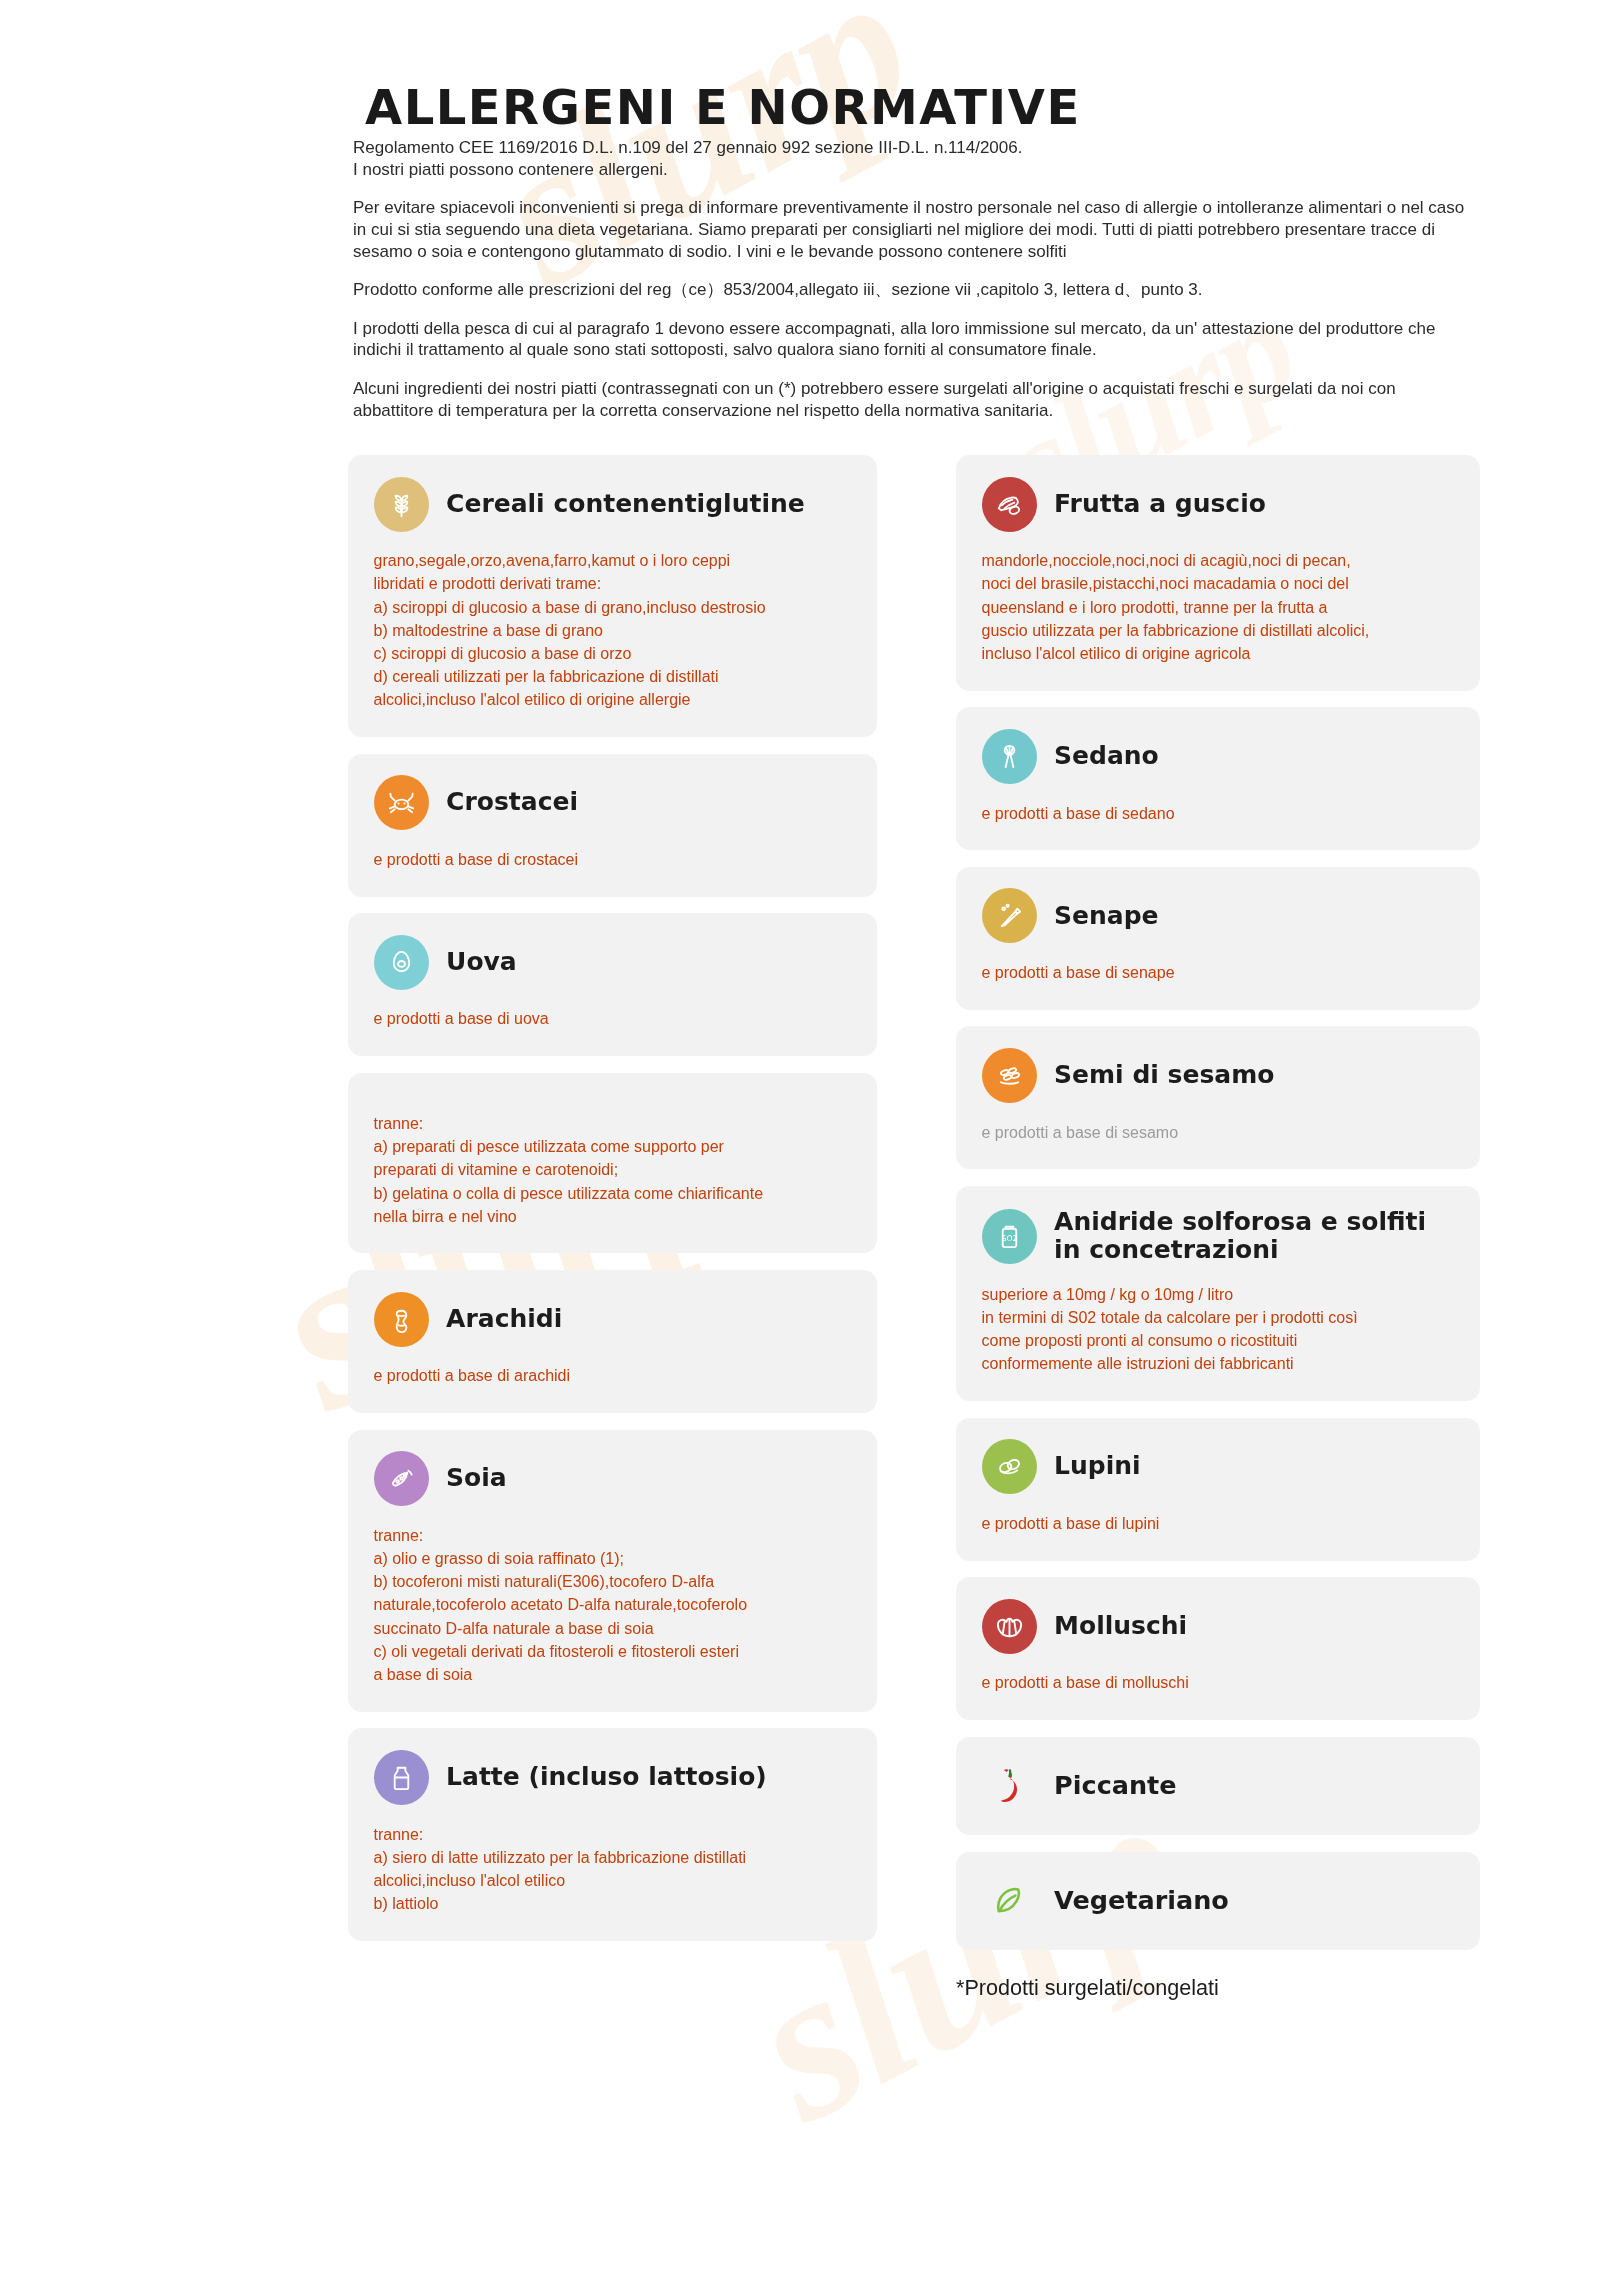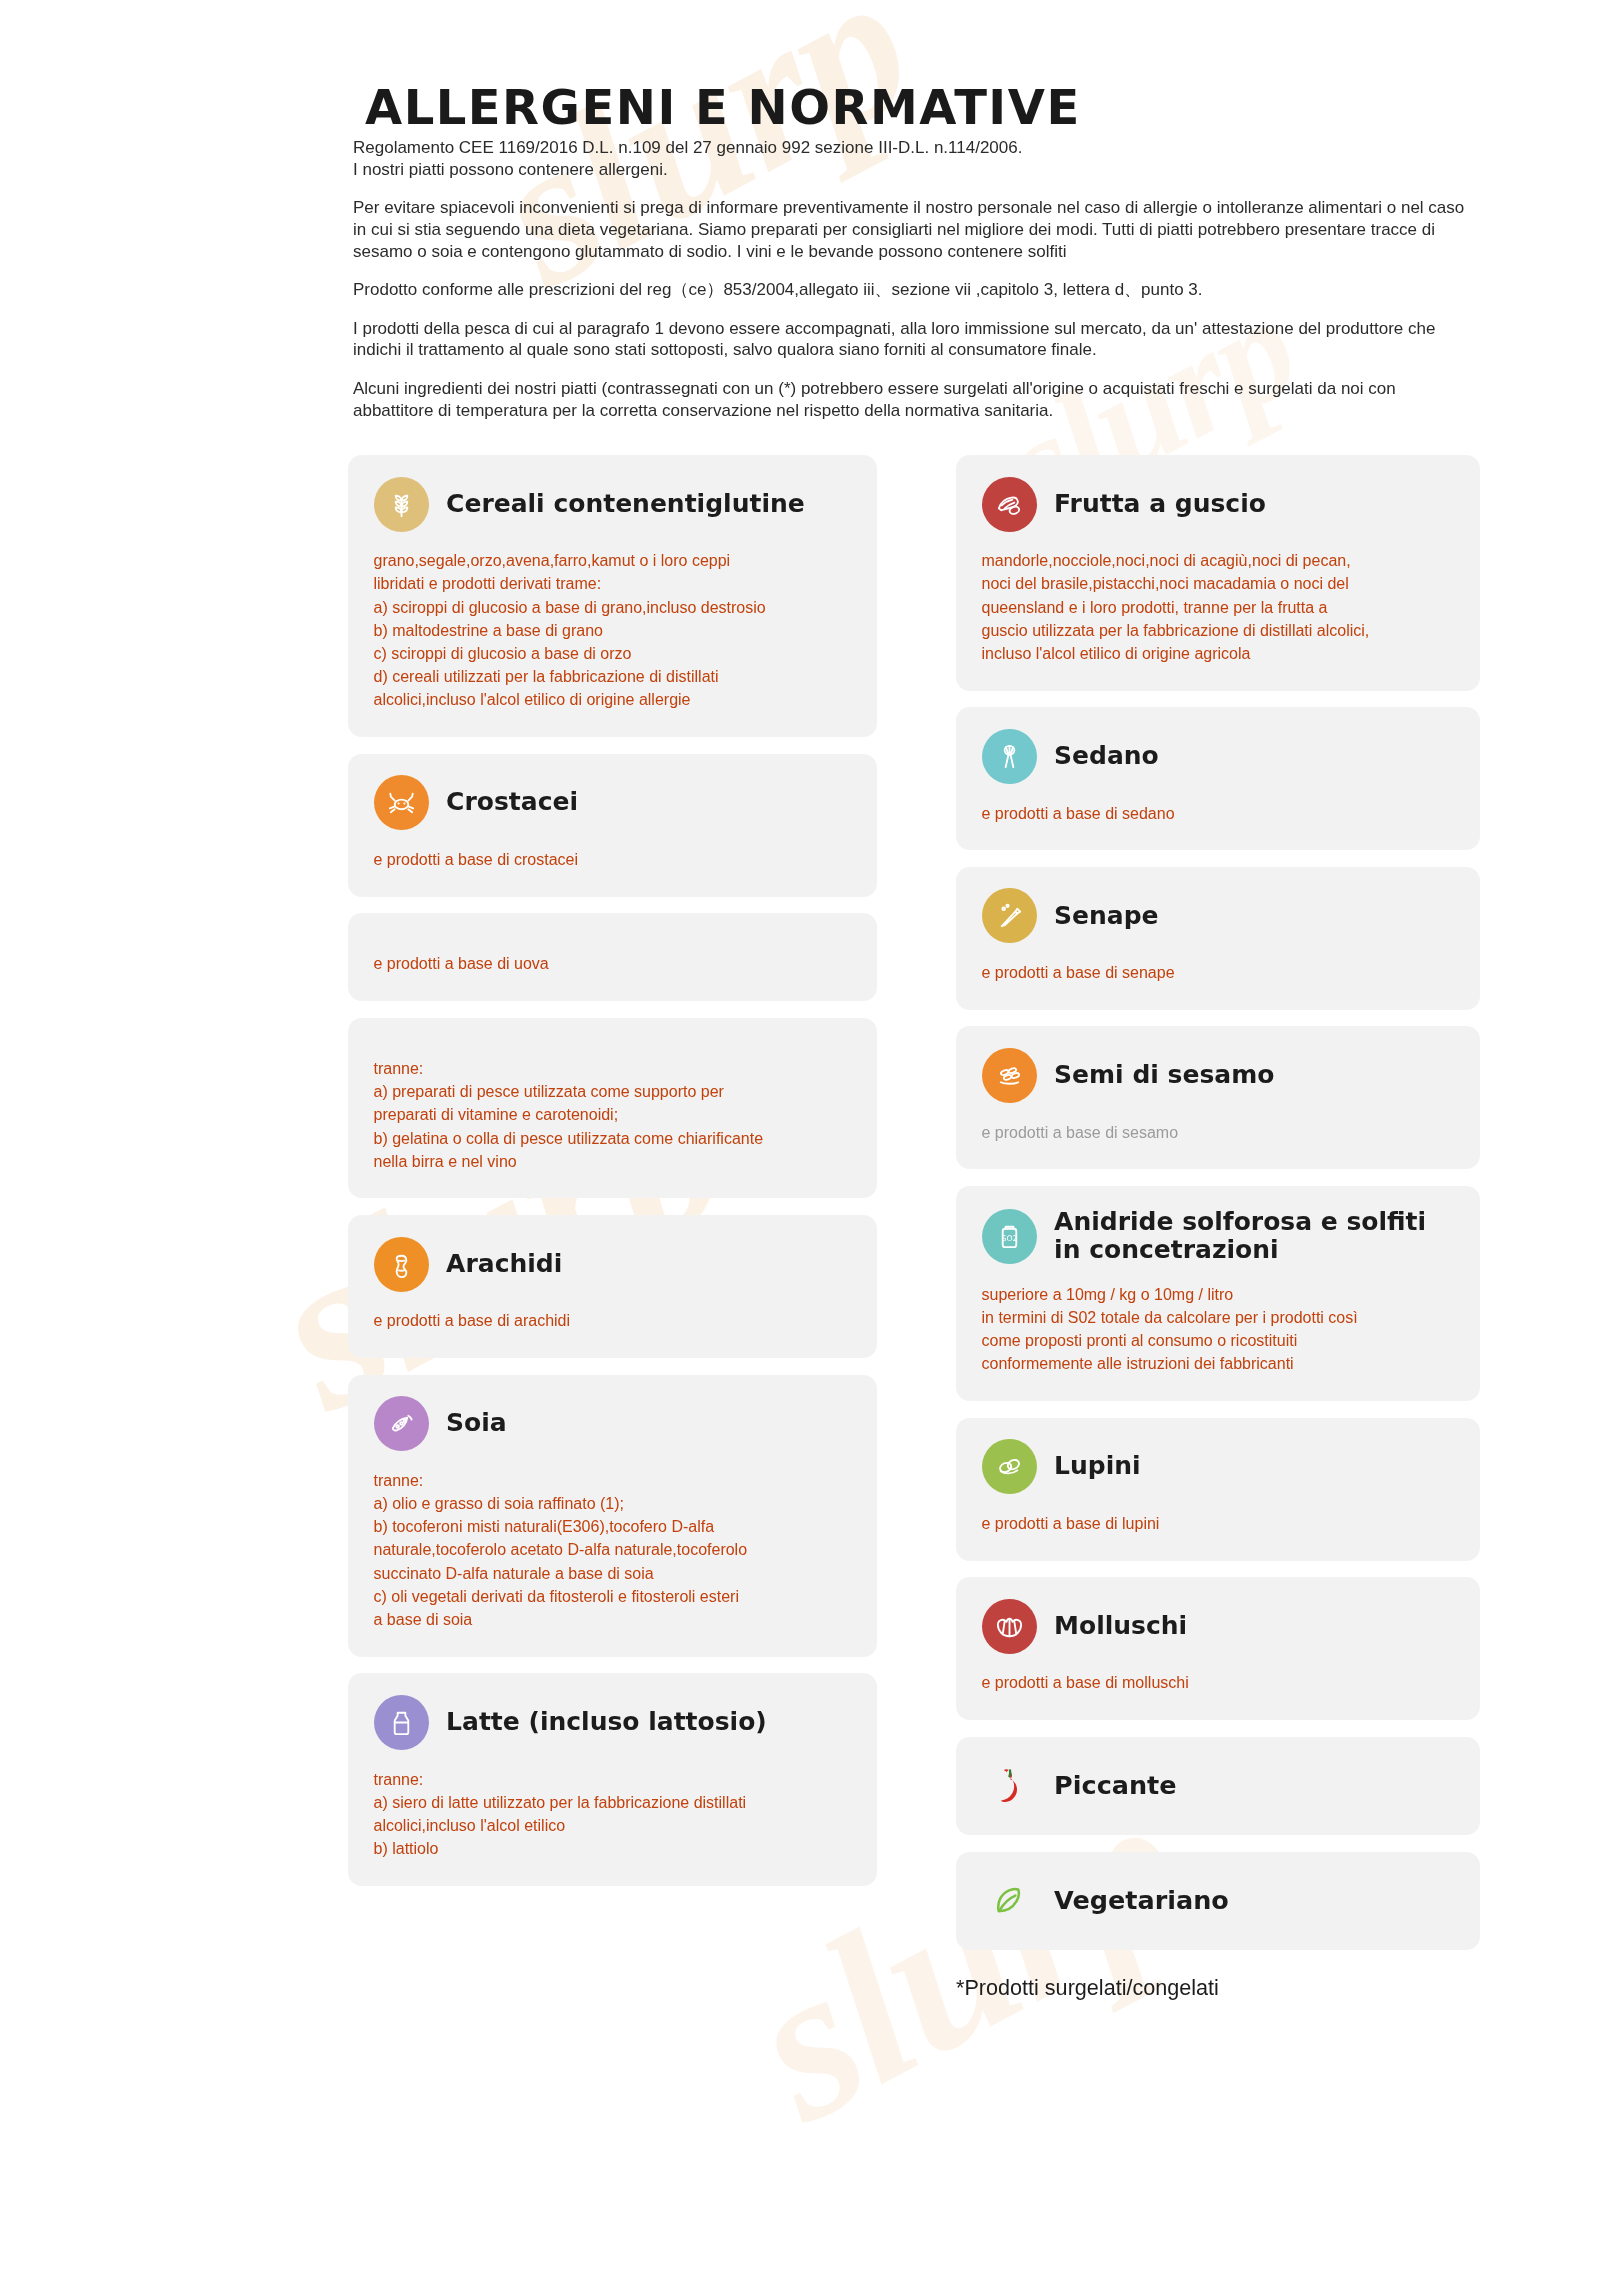--- a/index.html
+++ b/index.html
@@ -147,20 +147,31 @@
                   </g>
                 </svg>
               </div>
               <div class="hname">Crostacei</div>
             </div>
             <div class="body">
               <span class="ln">e prodotti a base di crostacei</span>
             </div>
           </div>
           <div class="card">
+            <div class="head">
+              <div class="badge" style="background: rgb(126, 207, 214);">
+                <svg width="33" height="33" viewBox="0 0 34 34">
+                  <g fill="none" stroke="#ffffff" stroke-width="1.9" stroke-linecap="round" stroke-linejoin="round">
+                    <path d="M17 6c5 0 8 7 8 12a8 8 0 0 1-16 0c0-5 3-12 8-12z"></path>
+                    <ellipse cx="17" cy="18.5" rx="3.6" ry="3"></ellipse>
+                  </g>
+                </svg>
+              </div>
+              <div class="hname">Uova</div>
+            </div>
             <div class="body">
               <span class="ln">e prodotti a base di uova</span>
             </div>
           </div>
           <div class="card">
             <div class="body">
               <span class="ln">tranne:</span>
               <span class="ln">a) preparati di pesce utilizzata come supporto per</span>
               <span class="ln">preparati di vitamine e carotenoidi;</span>
               <span class="ln">b) gelatina o colla di pesce utilizzata come chiarificante</span>

